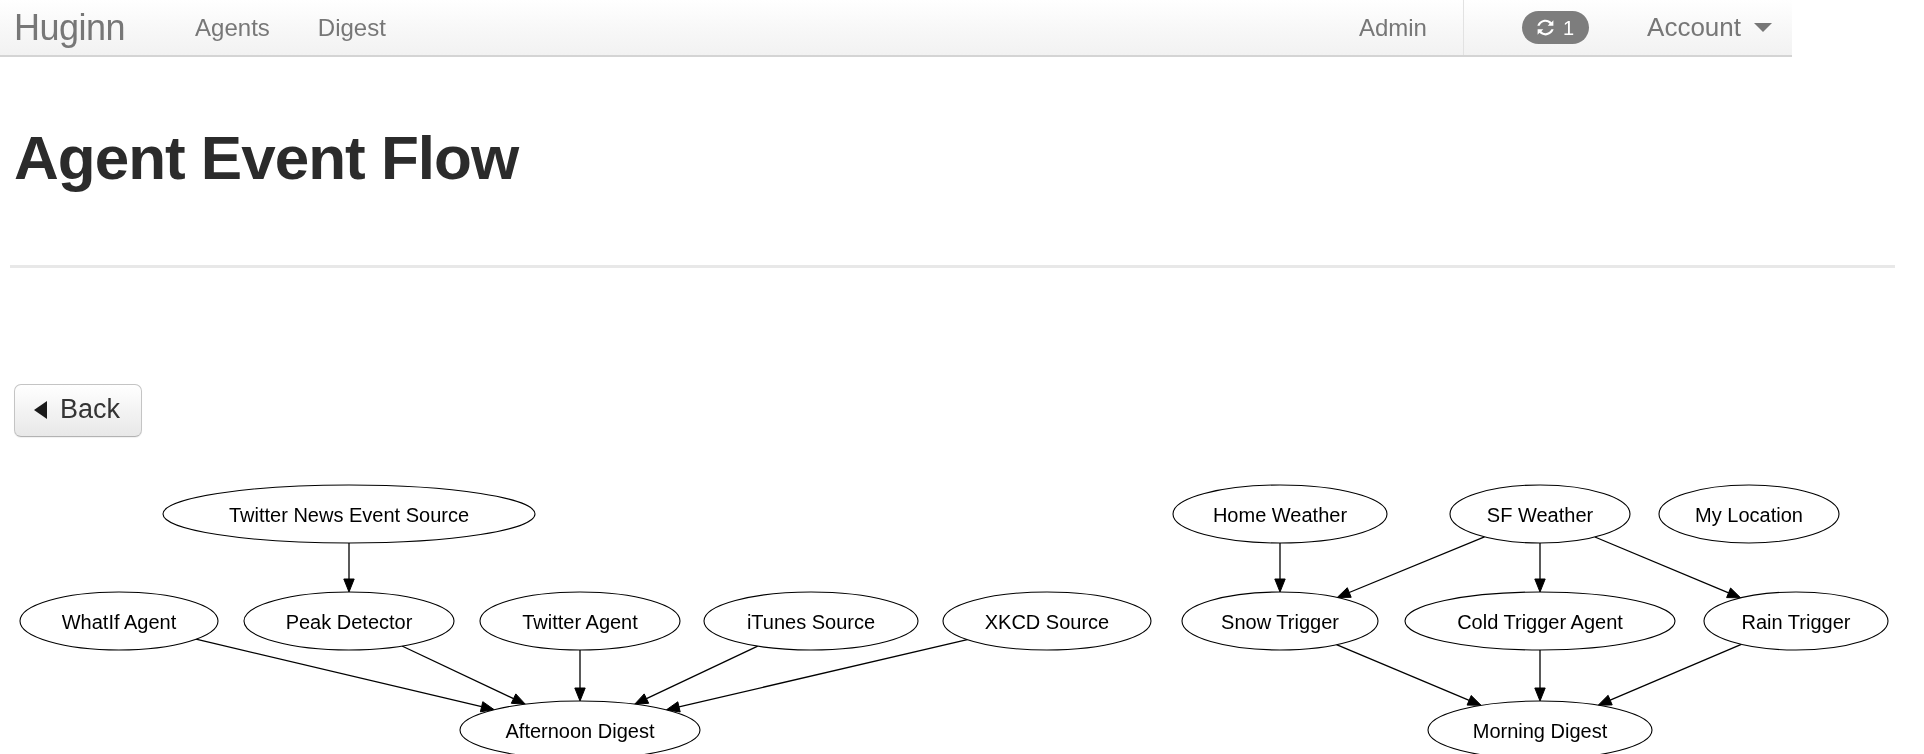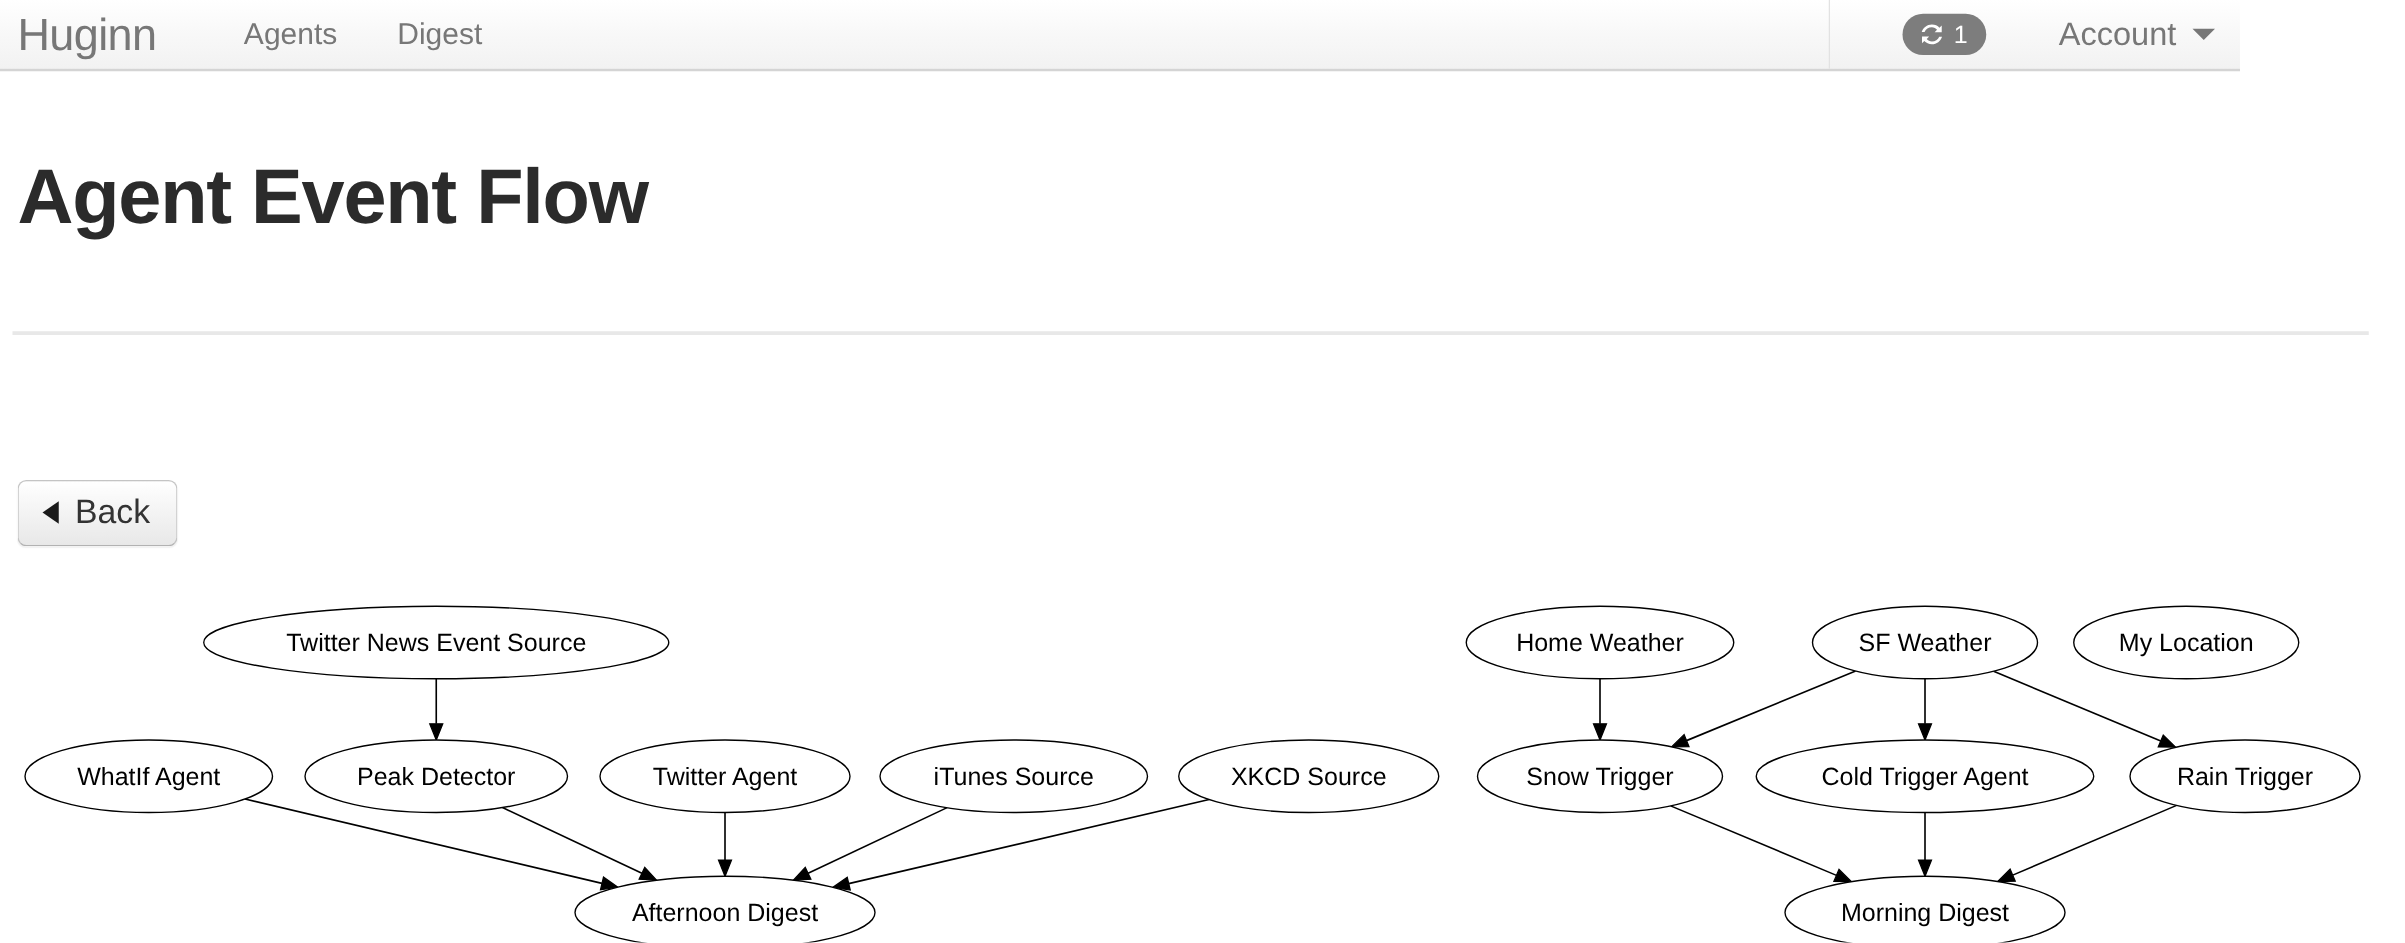--- a/index.html
+++ b/index.html
@@ -187,20 +187,21 @@
   <a class="brand" href="#">Huginn</a>
 
   <div class="nav-links">
     <a class="nav-link" href="#">Agents</a>
     <a class="nav-link" href="#">Digest</a>
   </div>
 
   <div class="nav-spacer"></div>
 
   <div class="nav-right">
+    <a class="nav-link admin" href="#">Admin</a>
     <div class="nav-sep"></div>
     <div class="badge-wrap">
       <span class="worker-badge">
         <span>
           <svg width="21" height="21" viewBox="0 0 24 24" aria-hidden="true">
             <path fill="#ffffff" d="M12 5.5c1.9 0 3.6.9 4.7 2.3l-2.2 2.2H21V3.8l-2.1 2.1C17.3 4.1 14.8 3 12 3 7.6 3 3.9 5.9 2.7 9.9h2.6C6.4 7.3 9 5.5 12 5.5z"></path>
             <path fill="#ffffff" d="M12 18.5c-1.9 0-3.6-.9-4.7-2.3l2.2-2.2H3v6.2l2.1-2.1C6.7 19.9 9.2 21 12 21c4.4 0 8.1-2.9 9.3-6.9h-2.6c-1.1 2.6-3.7 4.4-6.7 4.4z"></path>
           </svg>
         </span>
         <span>1</span>

